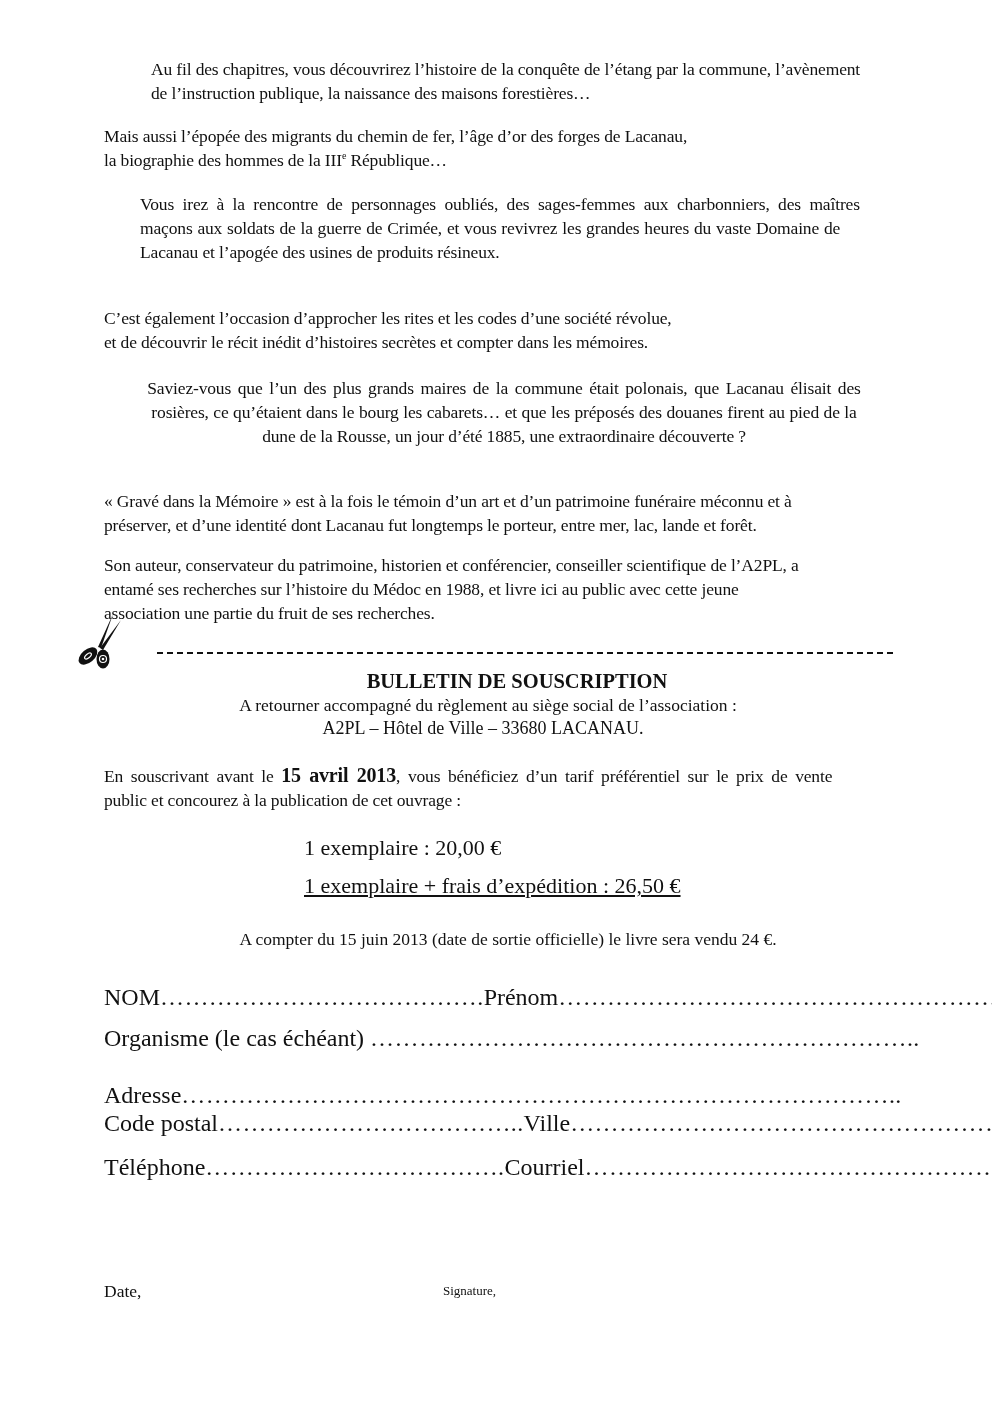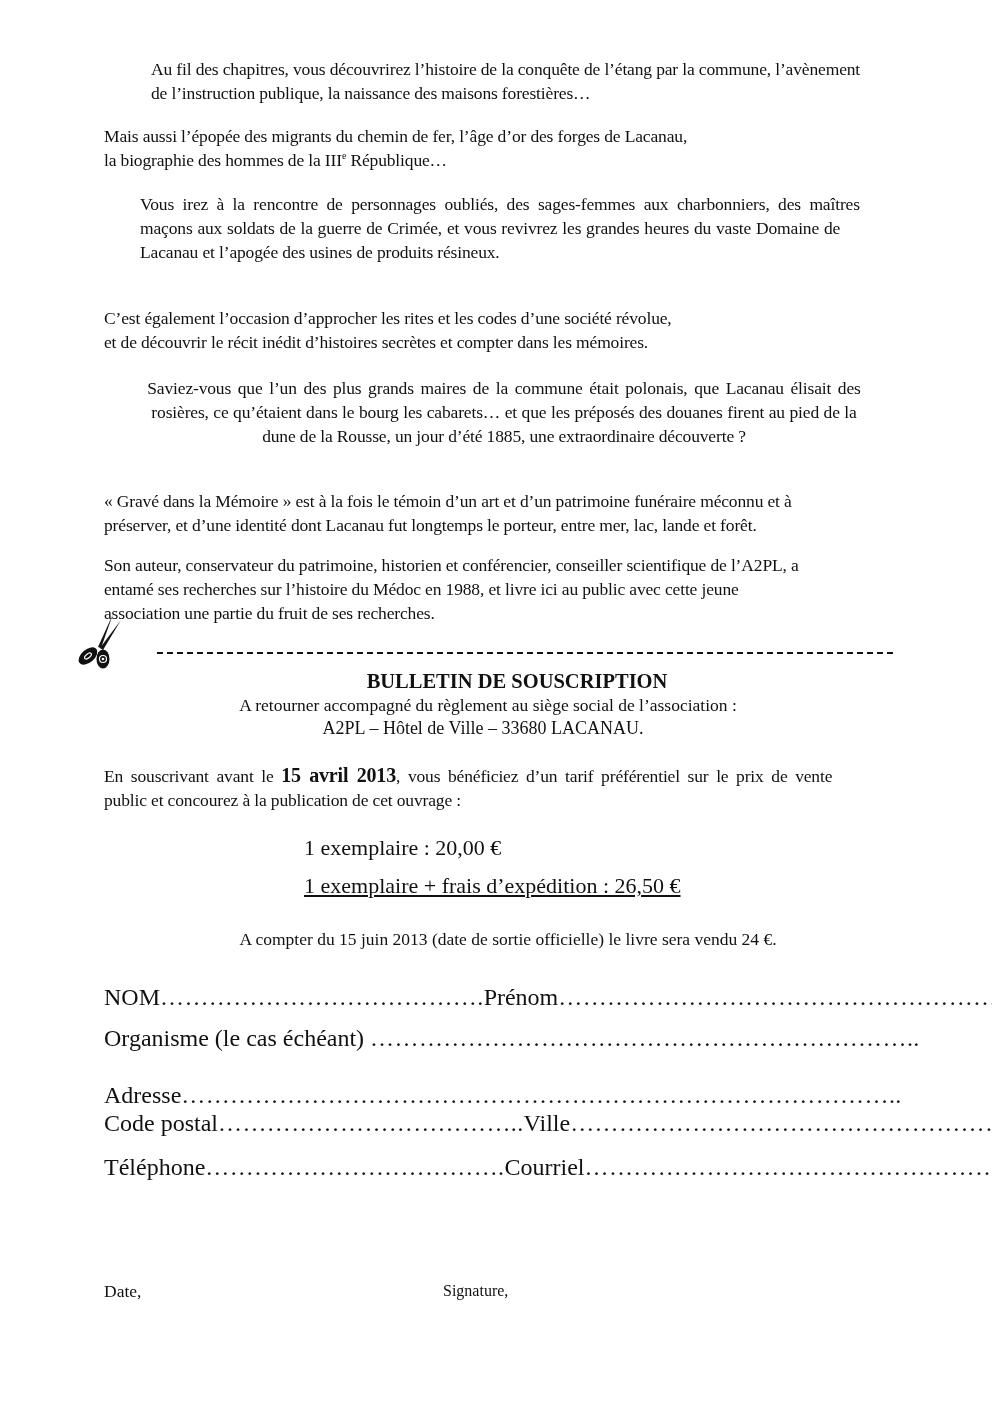--- a/index.html
+++ b/index.html
@@ -44,21 +44,21 @@
     .form-row { position: absolute; left: 104px; font-size: 24px; line-height: 22px; white-space: nowrap; }
     .dots { letter-spacing: 0.4px; }
     .r1 { top: 986px; }
     .r2 { top: 1027px; }
     .r3 { top: 1084px; }
     .r4 { top: 1112px; }
     .r5 { top: 1156px; }
     .decl { position: absolute; left: 104px; top: 1199px; width: 800px; font-size: 17.5px; line-height: 23px; }
     .decl i { font-style: italic; }
     .date { position: absolute; left: 104px; top: 1280px; font-size: 17.5px; line-height: 22px; }
-    .sign { position: absolute; left: 443px; top: 1280px; font-size: 16px; line-height: 22px; }
+    .sign { position: absolute; left: 443px; top: 1280px; font-size: 13px; line-height: 22px; }
   </style>
 </head>
 <body>
 
 <div class="page">
 
   <div class="t just p1">
     <span class="line">Au fil des chapitres, vous découvrirez l’histoire de la conquête de l’étang par la commune, l’avènement</span>
     <span class="line">de l’instruction publique, la naissance des maisons forestières…</span>
   </div>

